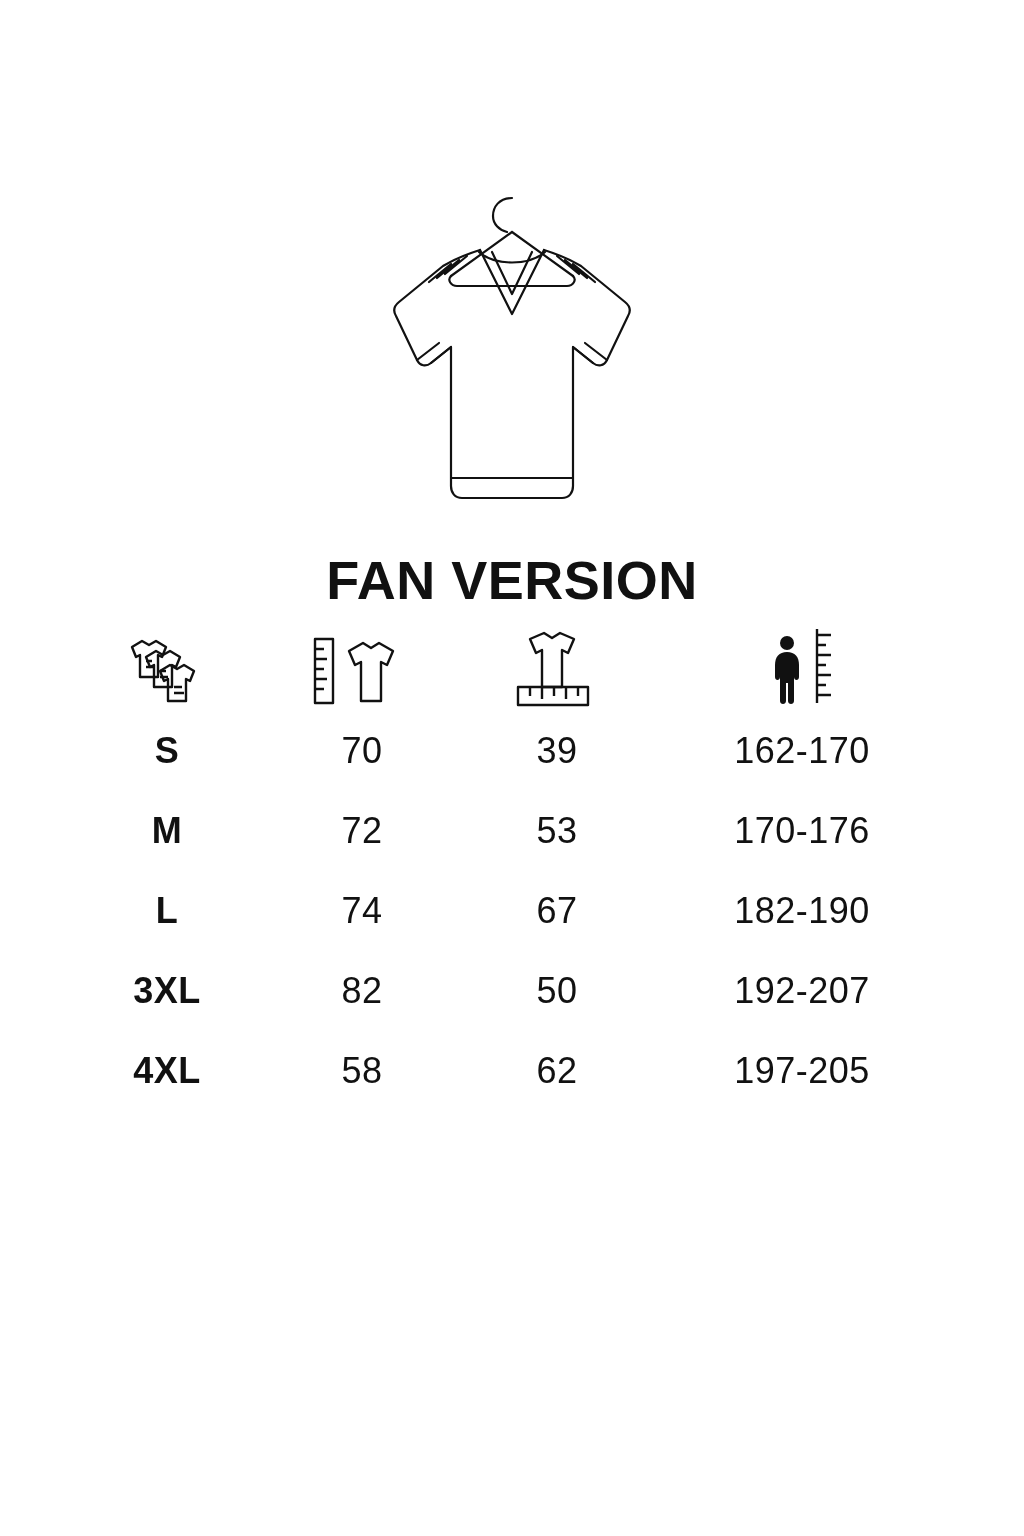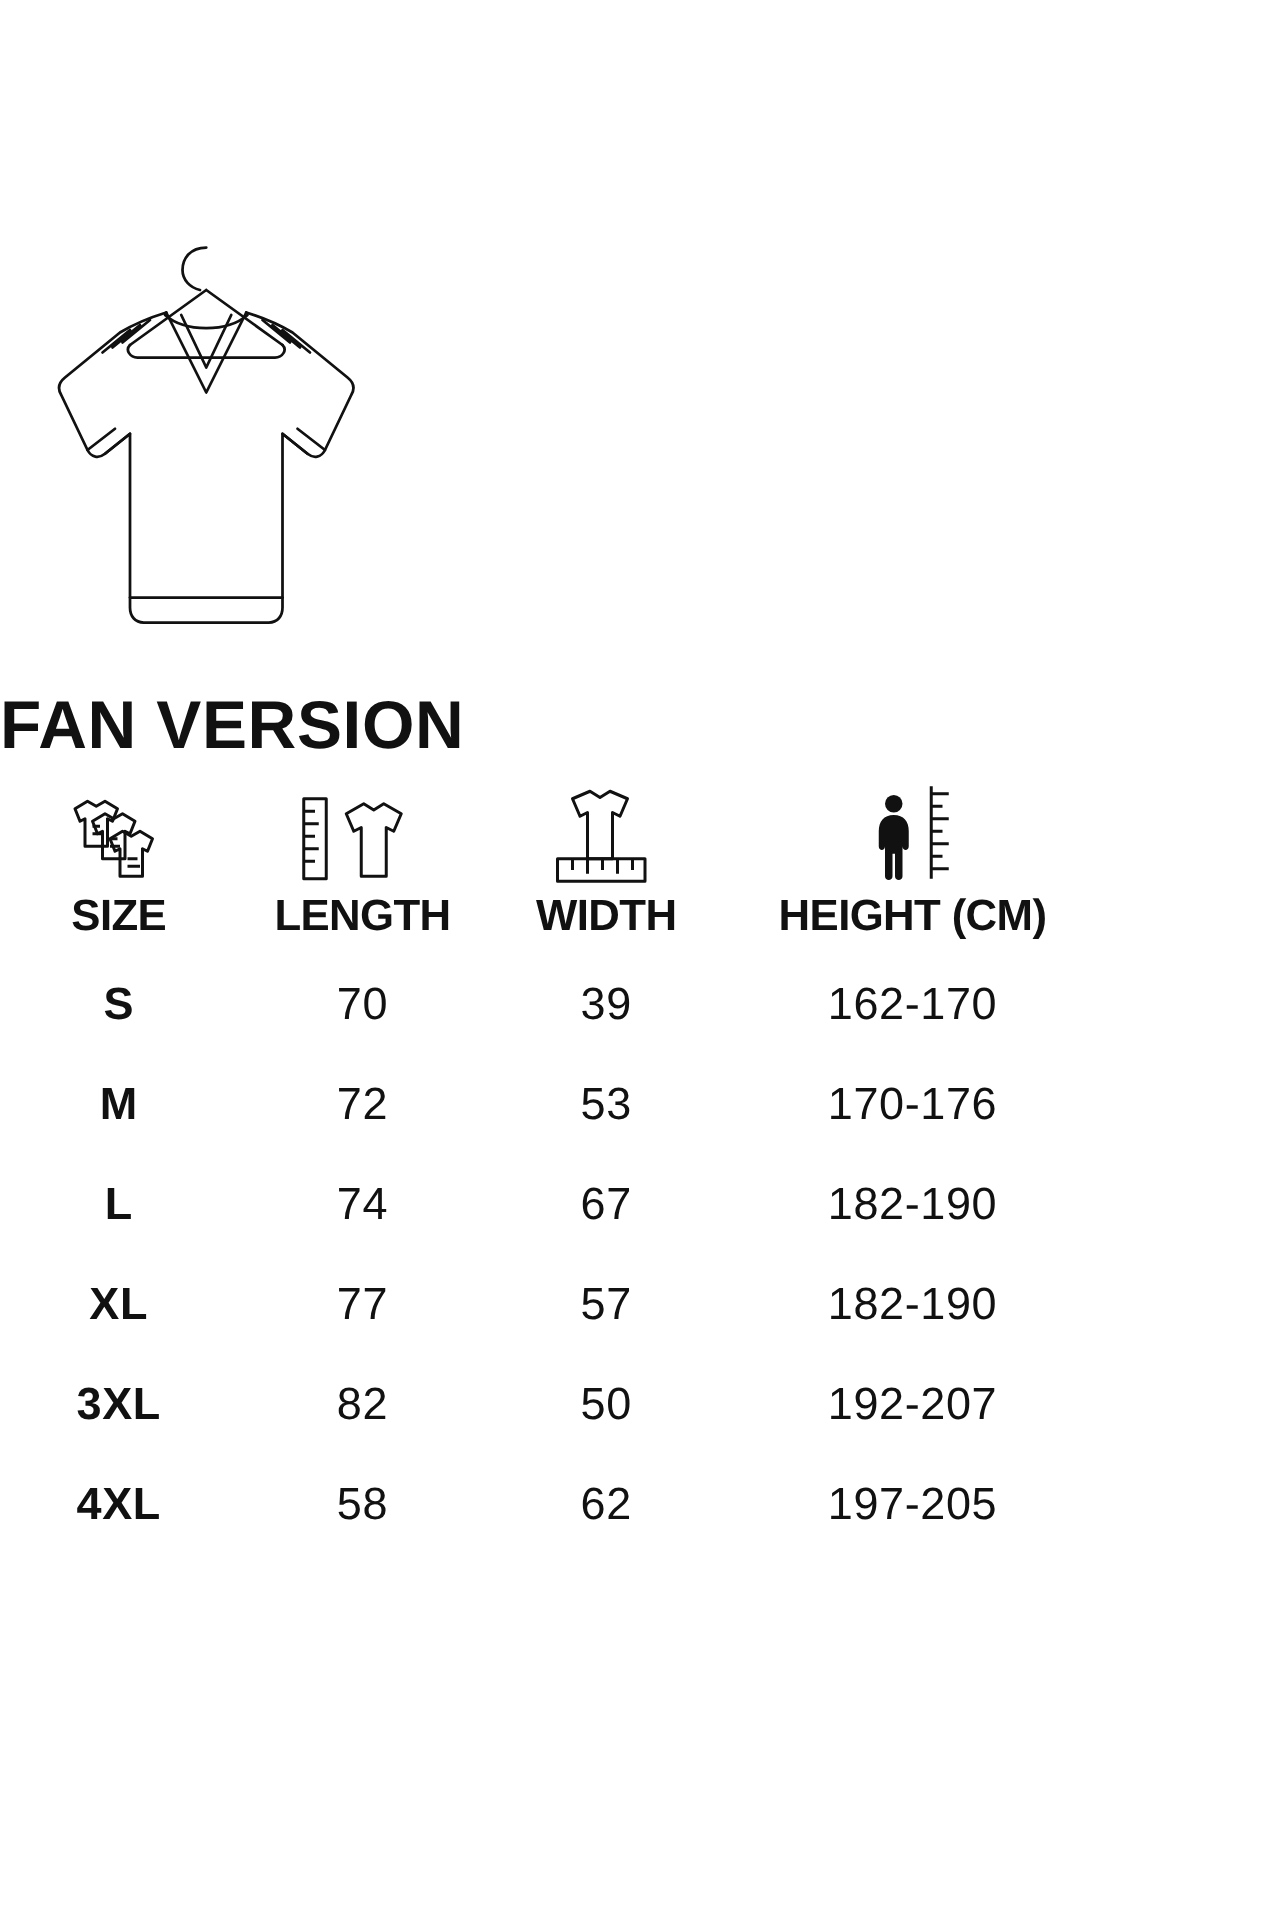--- a/index.html
+++ b/index.html
@@ -15,21 +15,21 @@
     overflow: hidden;
     position: relative;
   }
 
   .page {
     width: 1024px;
     height: 1536px;
     position: relative;
     display: flex;
     flex-direction: column;
-    align-items: flex-start;
+    align-items: center;
   }
 
   
   .shirt-illustration {
     margin-top: 190px;
     width: 330px;
     height: 345px;
   }
 
   
@@ -167,52 +167,40 @@
             <svg viewBox="0 0 90 86" width="90" height="86" stroke="#111111" fill="none" stroke-width="2.4" stroke-linejoin="round">
               <path d="M60 4 L60 78"></path>
               <path d="M60 10 L74 10 M60 20 L69 20 M60 30 L74 30 M60 40 L69 40 M60 50 L74 50 M60 60 L69 60 M60 70 L74 70"></path>
               <circle cx="30" cy="18" r="7" fill="#111111" stroke="none"></circle>
               <path d="M30 27 C22 27 18 32 18 40 L18 52 C18 56 23 56 23 52 L23 46 L23 76 C23 80 29 80 29 76 L29 58 L31 58 L31 76 C31 80 37 80 37 76 L37 46 L37 52 C37 56 42 56 42 52 L42 40 C42 32 38 27 30 27 Z" fill="#111111" stroke="none"></path>
             </svg>
           </div>
         </td>
       </tr>
 
-      <tr class="head-row">
-        <th>SIZE</th>
-        <th>LENGTH</th>
-        <th>WIDTH</th>
-        <th>HEIGHT (CM)</th>
-      </tr>
 
       <tr class="data-row">
         <td class="size-cell">S</td>
         <td>70</td>
         <td>39</td>
         <td>162-170</td>
       </tr>
       <tr class="data-row">
         <td class="size-cell">M</td>
         <td>72</td>
         <td>53</td>
         <td>170-176</td>
       </tr>
       <tr class="data-row">
         <td class="size-cell">L</td>
         <td>74</td>
         <td>67</td>
         <td>182-190</td>
       </tr>
       <tr class="data-row">
-        <td class="size-cell">XL</td>
-        <td>77</td>
-        <td>57</td>
-        <td>182-190</td>
-      </tr>
-      <tr class="data-row">
         <td class="size-cell">3XL</td>
         <td>82</td>
         <td>50</td>
         <td>192-207</td>
       </tr>
       <tr class="data-row">
         <td class="size-cell">4XL</td>
         <td>58</td>
         <td>62</td>
         <td>197-205</td>

